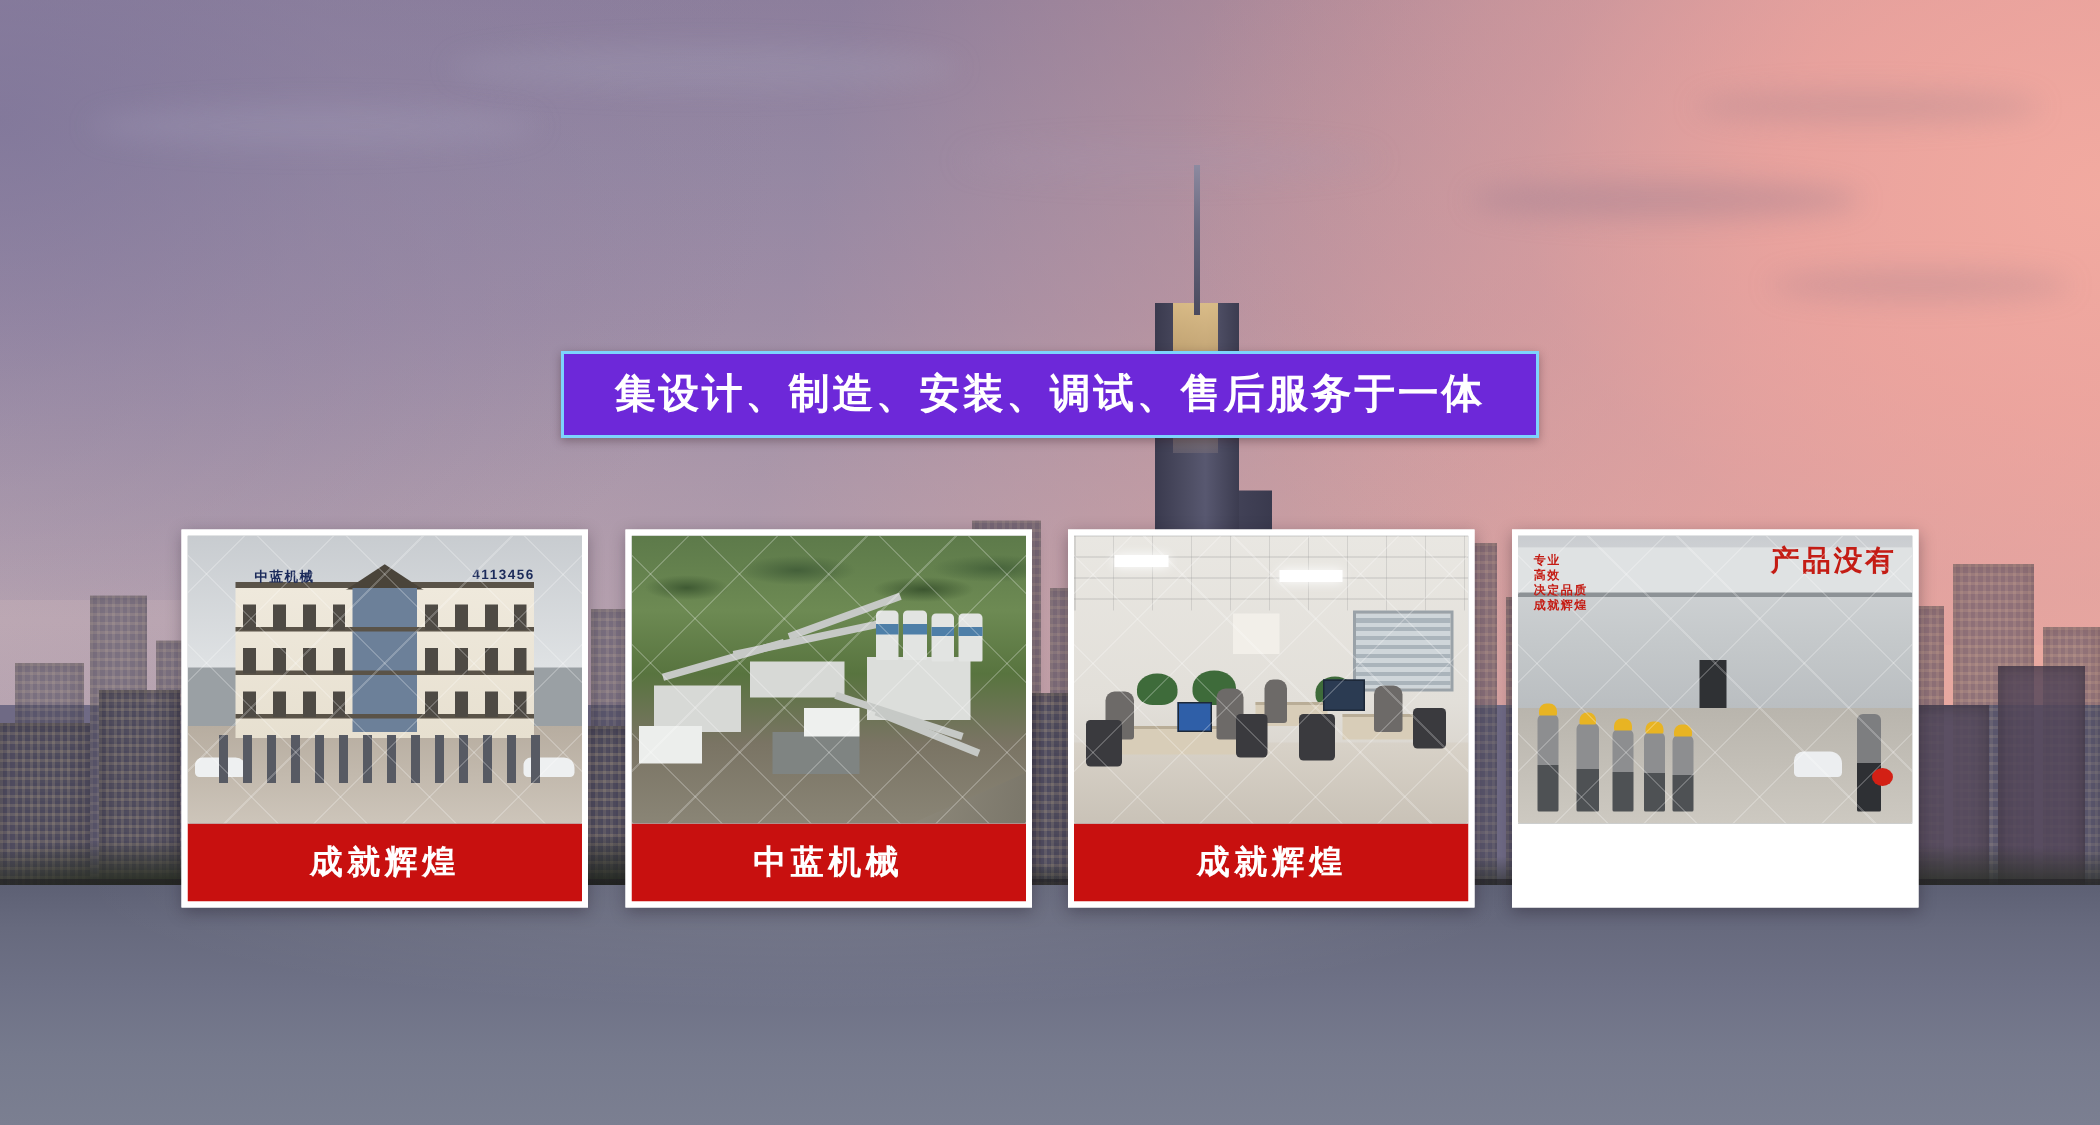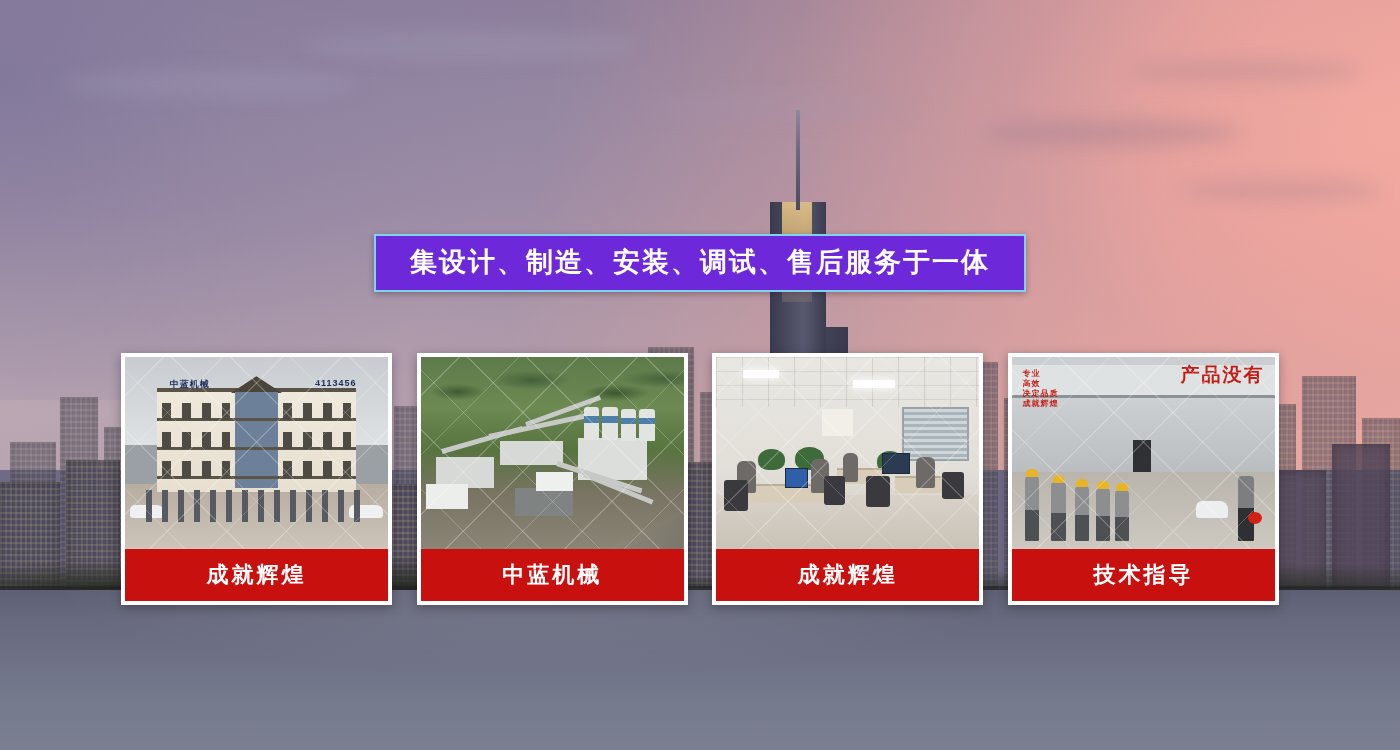--- a/index.html
+++ b/index.html
@@ -598,17 +598,16 @@
         <div class="p4-worker" style="left:32%; height:28%;">
             <div class="p4-helmet"></div>
           </div>
         <div class="p4-worker" style="left:39%; height:27%;">
             <div class="p4-helmet"></div>
           </div>
         <div class="p4-lead"></div>
         <div class="p4-redhat"></div>
         <div class="wm"></div>
       </div>
-      <div class="card-caption">技术指导</div>
     </div>
 
   </div>
 </div>
 
 </body></html>

